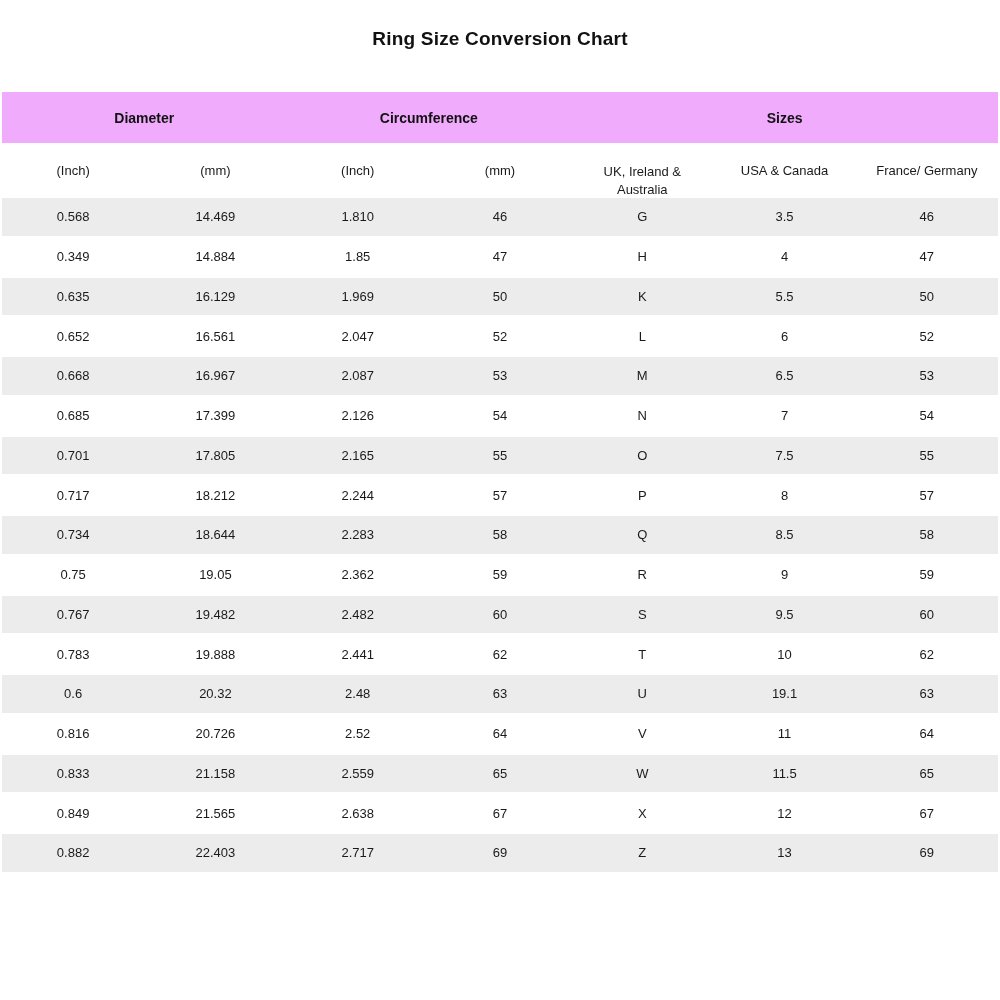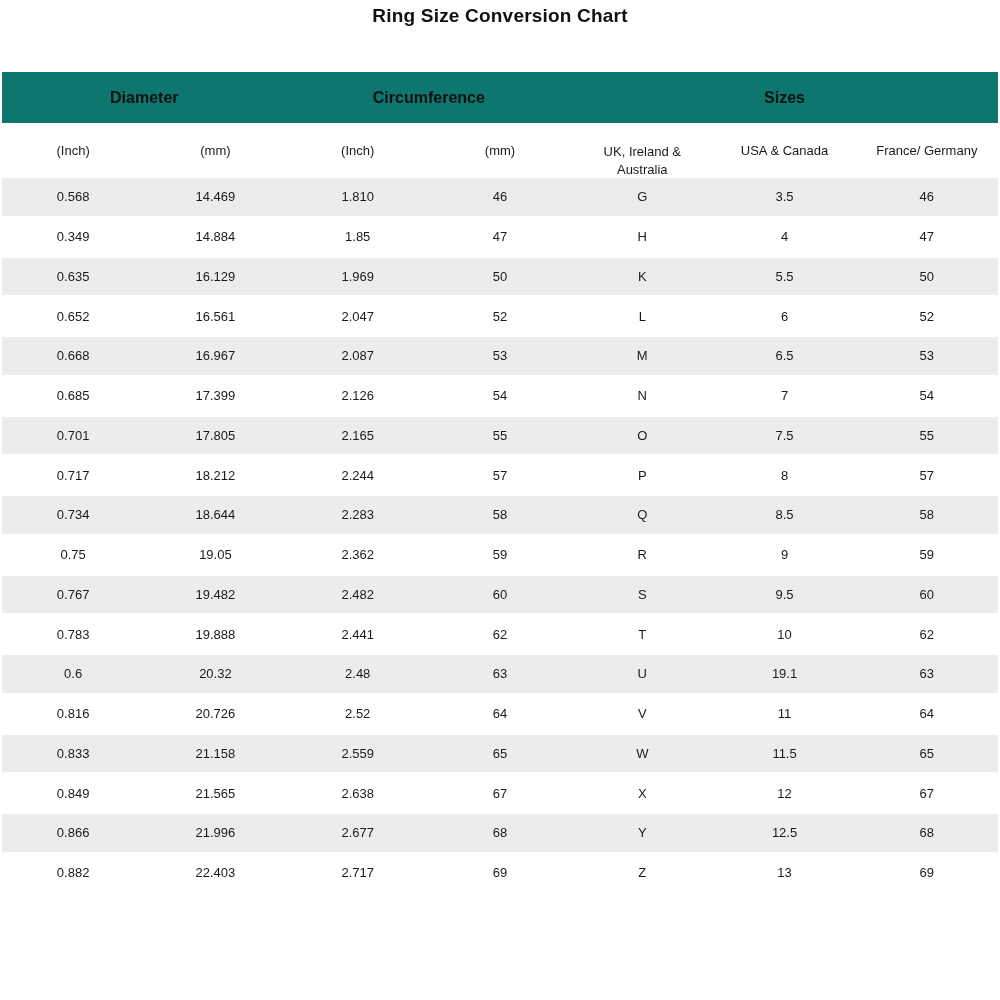--- a/index.html
+++ b/index.html
@@ -10,23 +10,23 @@
     height: 1000px;
     font-family: "Liberation Sans", sans-serif;
     color: #1a1a1a;
   }
   .page {
     width: 1000px;
     height: 1000px;
     overflow: hidden;
   }
   .title {
-    height: 72px;
+    height: 92px;
     box-sizing: border-box;
-    padding-top: 5px;
+    padding-top: 28px;
     text-align: center;
     font-size: 19px;
     font-weight: bold;
     color: #111111;
     letter-spacing: 0.2px;
   }
   table.ring-table {
     width: 996px;
     margin: 0 auto;
     border-collapse: separate;
@@ -36,22 +36,22 @@
   table.ring-table th, table.ring-table td {
     padding: 0;
     text-align: center;
     vertical-align: middle;
     font-size: 13px;
     font-weight: normal;
     color: #1a1a1a;
   }
   tr.group-header-row th {
     height: 51px;
-    background: #0f766e;
-    font-size: 16px;
+    background: #f0abfc;
+    font-size: 14px;
     font-weight: bold;
     color: #111111;
   }
   tr.col-header-row th {
     height: 51px;
     background: #ffffff;
     font-size: 13px;
     line-height: 1.35;
   }
   tr.col-header-row th .narrow {
@@ -231,29 +231,20 @@
         <tr>
           <td>0.849</td>
           <td>21.565</td>
           <td>2.638</td>
           <td>67</td>
           <td>X</td>
           <td>12</td>
           <td>67</td>
         </tr>
         <tr>
-          <td>0.866</td>
-          <td>21.996</td>
-          <td>2.677</td>
-          <td>68</td>
-          <td>Y</td>
-          <td>12.5</td>
-          <td>68</td>
-        </tr>
-        <tr>
           <td>0.882</td>
           <td>22.403</td>
           <td>2.717</td>
           <td>69</td>
           <td>Z</td>
           <td>13</td>
           <td>69</td>
         </tr>
       </tbody>
   </table>

